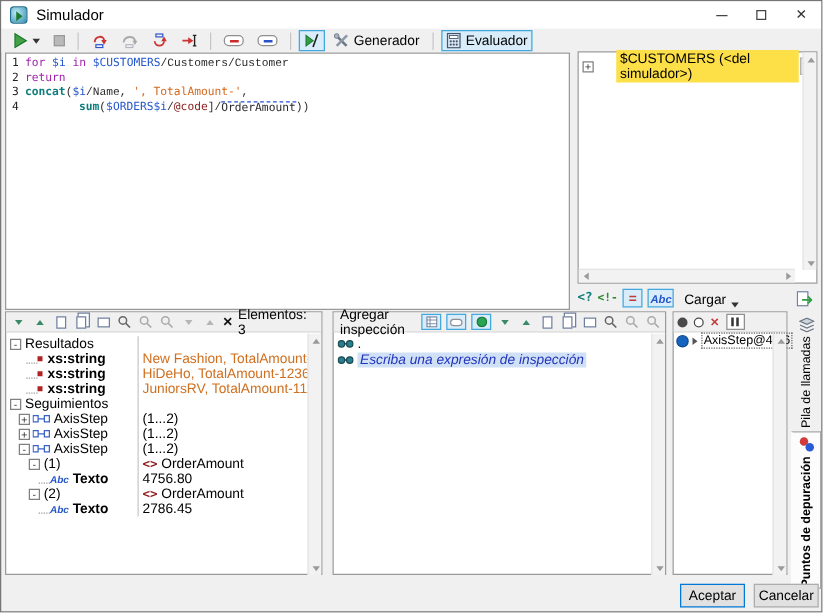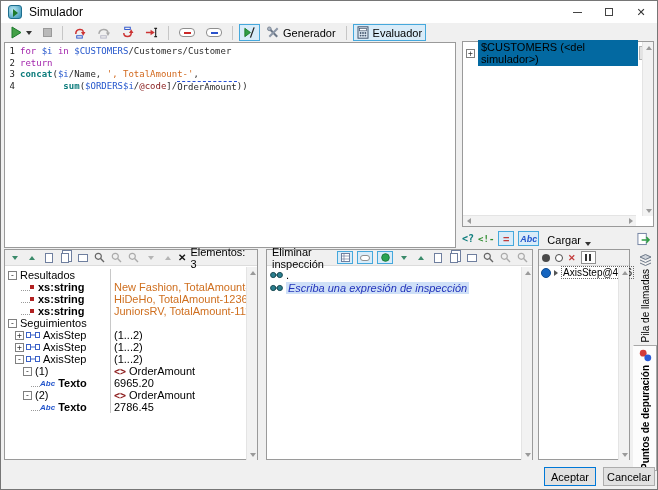--- a/index.html
+++ b/index.html
@@ -38,41 +38,41 @@
   .pill i { display:block; width:7px; height:2px; background:#cc2a2a; }
   .pill.alt i { background:#2a52cc; }
 
   
   .editor { position:absolute; left:3px; top:41px; width:452px; height:206px; background:#fff;
             border:1px solid #9a9a9a; font-family:"DejaVu Sans Mono", monospace; font-size:9px;
             padding-top:3px; overflow:hidden; }
   .code-line { display:flex; line-height:11.5px; white-space:pre; }
   .ln { width:10px; text-align:right; margin-right:5px; color:#222; flex:none; }
   .kw { color:#a325ac; } .vr { color:#2456cc; } .fn { color:#0e7d7d;font-weight:bold; }
-  .st { color:#d2691e; } .at { color:#8b2222; } .pl { color:#2b2b2b; }
+  .st { color:#d2691e; } .at { color:#8b2222; } .pl { color:#2b2b2b;font-family:Liberation Mono, monospace; }
   .traced { color:#2b2b2b; display:inline-block; border-top:1px dashed #2952d6; }
 
   
   .vsb { position:absolute; width:11px; background:#f2f2f2; border-left:1px solid #e4e4e4; }
   .hsb { position:absolute; height:11px; background:#f2f2f2; border-top:1px solid #e4e4e4;
          display:flex; justify-content:space-between; align-items:center; }
   .sb-btn { width:11px; height:11px; display:flex; align-items:center; justify-content:center; }
   .vsb .sb-btn { position:absolute; left:0; }
   .vsb .sb-top { top:0; } .vsb .sb-bot { bottom:0; }
   .sb-btn .tri-d { border-top-color:#9a9a9a; } .sb-btn .tri-u { border-bottom-color:#9a9a9a; }
   .sb-btn .tri-l { border-right-color:#9a9a9a; } .sb-btn .tri-r { border-left-color:#9a9a9a; }
 
   
   .ctx-panel { position:absolute; left:461px; top:40px; width:192px; height:186px; background:#fff;
                border:1px solid #9a9a9a; }
   .ctx-row { display:flex; align-items:center; margin:3px 2px 0 3px; height:16px; }
   .expander { width:9px; height:9px; border:1px solid #808080; background:#fff; flex:none;
               display:flex; align-items:center; justify-content:center;
               font-size:8px; line-height:7px; color:#333; font-family:"DejaVu Sans Mono",monospace; }
-  .ctx-label { background:#0369a1; padding:1px 3px; margin-left:3px; }
+  .ctx-label { background:#fde047; padding:1px 3px; margin-left:18px; }
   .combo-arrow { width:13px; height:14px; background:#e3e3e3; border:1px solid #b4b4b4; margin-left:1px;
                  display:flex; align-items:center; justify-content:center; }
   .ctx-toolbar { position:absolute; left:461px; top:229px; width:192px; height:17px;
                  display:flex; align-items:center; gap:4px; }
   .mini-pressed { height:15px; min-width:16px; padding:0 1px; background:#d9ecf9; border:1px solid #45a8dc;
                   display:flex; align-items:center; justify-content:center; }
   .gl-xml { color:#0e7d7d; font-weight:bold; font-size:10px; font-family:"DejaVu Sans Mono",monospace; }
   .gl-com { color:#2a8a2a; font-weight:bold; font-size:9px; font-family:"DejaVu Sans Mono",monospace; }
   .gl-eq  { color:#c23a3a; font-weight:bold; font-size:11px; }
   .gl-abc { color:#2456cc; font-weight:bold; font-style:italic; font-size:9px; }
@@ -445,21 +445,21 @@
             <span class="el-glyph">&lt;&gt;</span>
             <span>OrderAmount</span>
           </div>
       </div>
       <div class="trow">
         <div class="tlabelcell">
             <span class="dash" style="margin-left:26px;"></span>
             <span class="abc-glyph">Abc</span>
             <span class="bold" style="margin-left:3px;">Texto</span>
           </div>
-        <div class="tvalcell">6965.20</div>
+        <div class="tvalcell">4756.80</div>
       </div>
       <div class="trow">
         <div class="tlabelcell">
             <span class="expander" style="margin-left:18px;">-</span>
             <span style="margin-left:3px;">(2)</span>
           </div>
         <div class="tvalcell">
             <span class="el-glyph">&lt;&gt;</span>
             <span>OrderAmount</span>
           </div>
@@ -478,21 +478,21 @@
           <span class="tri-u"></span>
         </span>
       <span class="sb-btn sb-bot">
           <span class="tri-d"></span>
         </span>
     </div>
   </div>
 
   <div class="panel" style="left:265px; top:248px; width:267px; height:211px;">
     <div class="ptoolbar">
-      <span class="wbtn">Eliminar inspección</span>
+      <span class="wbtn">Agregar inspección</span>
       <span class="mini-pressed" style="height:13px;">
           <svg width="9" height="9" viewBox="0 0 9 9">
             <rect x="0.5" y="0.5" width="8" height="8" fill="#fff" stroke="#6f7f9f"></rect>
             <path d="M0.5 3 H8.5 M0.5 6 H8.5 M3 0.5 V8.5" stroke="#6f7f9f" stroke-width="0.7"></path>
           </svg>
         </span>
       <span class="mini-pressed" style="height:13px;">
           <span class="pill" style="width:10px;height:6px;"></span>
         </span>
       <span class="mini-pressed" style="height:13px;">

